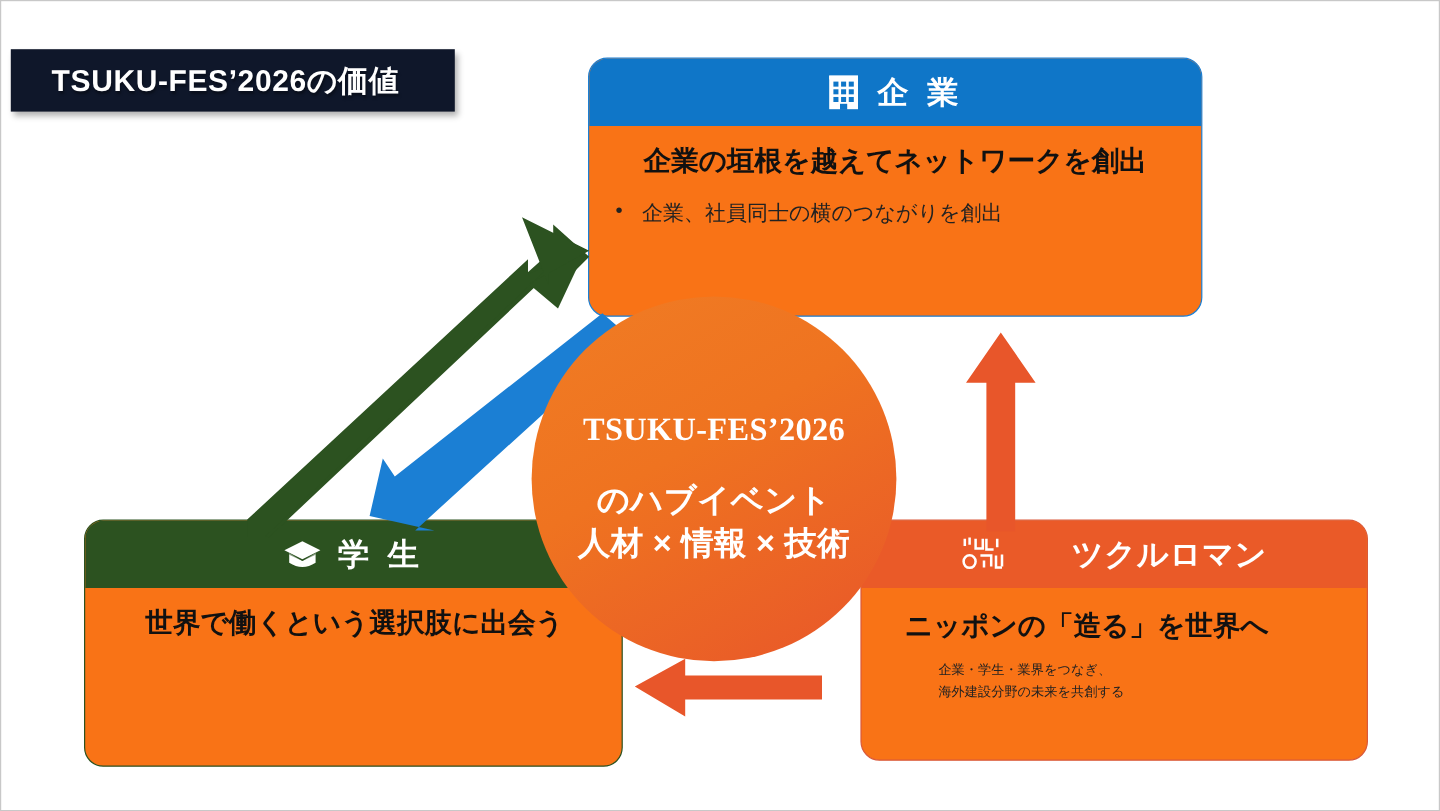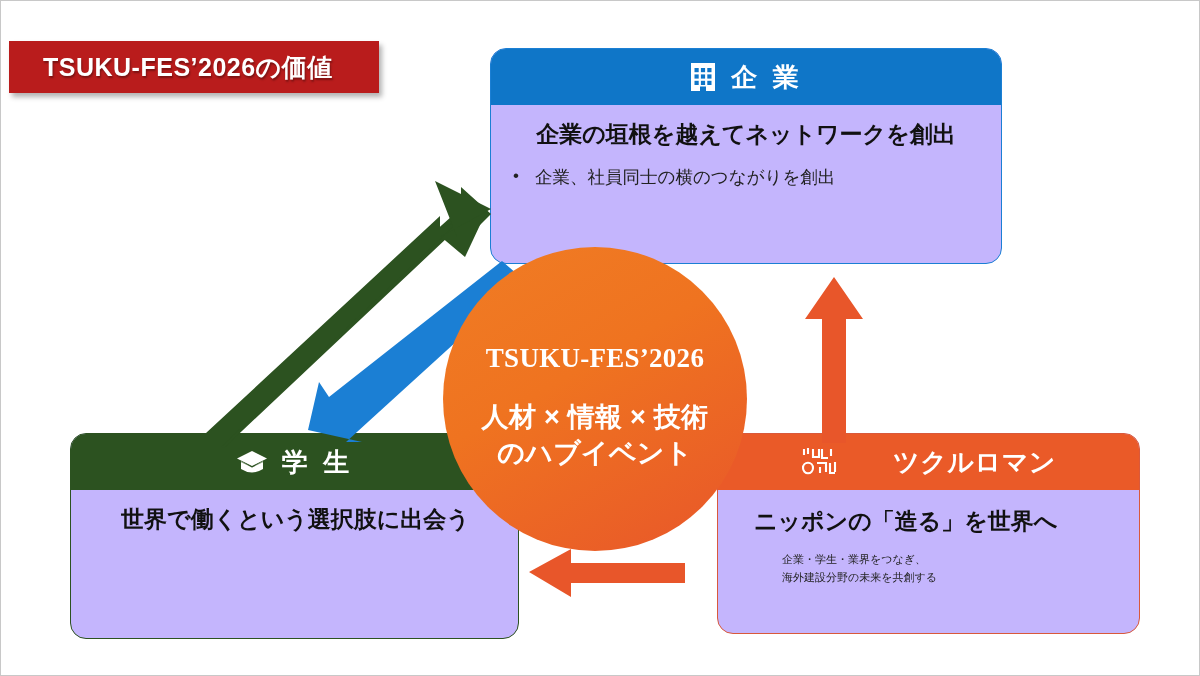--- a/index.html
+++ b/index.html
@@ -22,21 +22,21 @@
     border: 1px solid #c8c8c8;
   }
 
   
   #title-banner {
     position: absolute;
     left: 8px;
     top: 40px;
     width: 370px;
     height: 52px;
-    background: #b91c1c;
+    background: #0f172a;
     display: flex;
     align-items: center;
     padding-left: 34px;
     box-sizing: border-box;
     box-shadow: 3px 4px 5px rgba(0,0,0,0.30);
     z-index: 6;
   }
   #title-banner .txt {
     color: #ffffff;
     font-size: 25px;
@@ -44,21 +44,21 @@
     letter-spacing: 0.5px;
     text-shadow: 1px 2px 2px rgba(0,0,0,0.35);
     white-space: nowrap;
   }
 
   
   .card {
     position: absolute;
     box-sizing: border-box;
     border-radius: 16px;
-    background: #c4b5fd;
+    background: #f97316;
     overflow: hidden;
   }
   .card .hdr {
     height: 56px;
     display: flex;
     align-items: center;
     justify-content: center;
     gap: 14px;
     color: #ffffff;
     font-size: 26px;
@@ -293,18 +293,18 @@
     <div class="body">
       <div class="headline">ニッポンの「造る」を世界へ</div>
       <div class="plain">企業・学生・業界をつなぎ、</div>
       <div class="plain">海外建設分野の未来を共創する</div>
     </div>
   </div>
 
   <div id="hub-circle">
     <div class="hub-en">TSUKU-FES’2026</div>
     <div class="hub-main">
+      <div>のハブイベント</div>
       <div>人材 × 情報 × 技術</div>
-      <div>のハブイベント</div>
     </div>
   </div>
 
 </div>
 
 </body></html>

